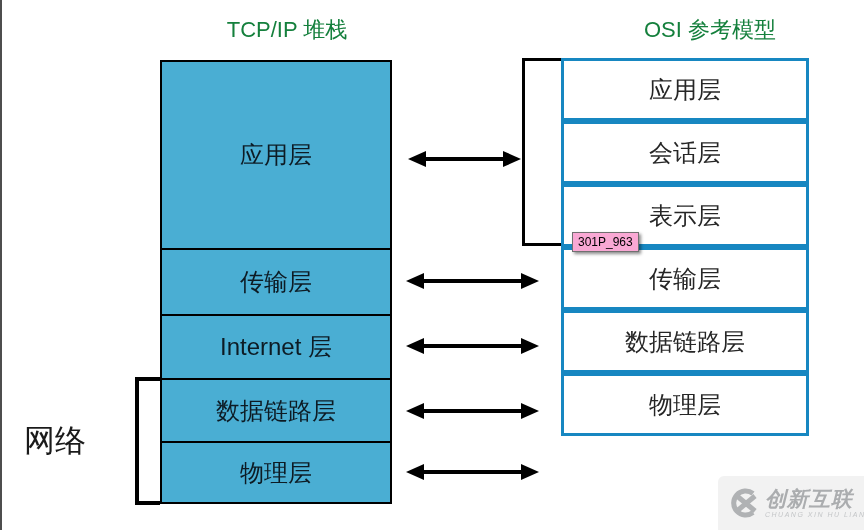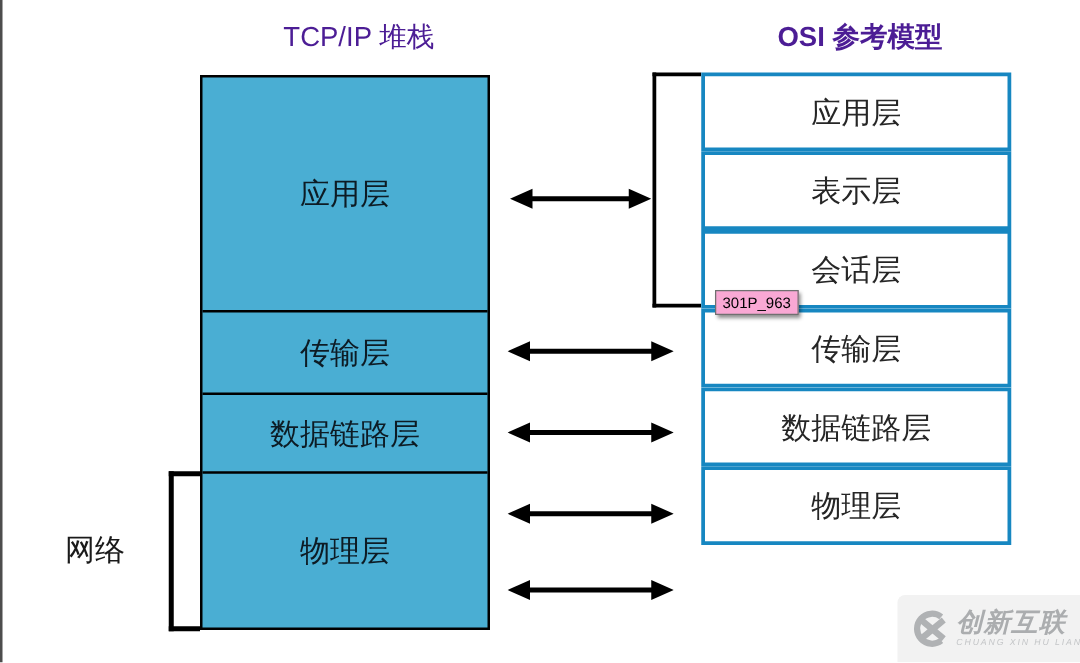--- a/index.html
+++ b/index.html
@@ -11,24 +11,24 @@
     box-sizing:border-box;
     overflow:hidden;
     font-family:"Liberation Sans",sans-serif;
     color:#1a1a1a;
   }
   .title{
     position:absolute;
     text-align:center;
     font-size:22px;
     line-height:28px;
-    color:#4c1d95;
+    color:#15803d;
   }
   .tcp-title{left:160px;top:16px;width:250px;}
-  .osi-title{left:561px;top:16px;width:250px;font-weight:bold;}
+  .osi-title{left:583px;top:16px;width:250px;}
 
   
   .tcp-box{
     position:absolute;left:158px;top:60px;width:232px;height:444px;
     background:#4AAED3;border:2px solid #000000;box-sizing:border-box;
     display:flex;flex-direction:column;
   }
   .tcp-row{
     display:flex;align-items:center;justify-content:center;
     font-size:24px;color:#0d1b24;box-sizing:border-box;
@@ -50,21 +50,21 @@
   }
   .osi-row + .osi-row{margin-top:0;}
 
   
   .bracket{position:absolute;box-sizing:border-box;border:3px solid #000000;border-right:none;background:transparent;}
   .bracket-osi-top{left:520px;top:58px;width:39px;height:188px;}
   .bracket-net-access{left:133px;top:377px;width:25px;height:128px;border-width:4px;}
 
   .net-label{
     position:absolute;left:22px;top:428px;width:76px;
-    text-align:right;font-size:24px;line-height:26px;color:#1a1a1a;
+    text-align:left;font-size:31px;line-height:26px;color:#1a1a1a;
   }
 
   .arrow{position:absolute;}
 
   
   .tooltip{
     position:absolute;left:570px;top:232px;
     background:#f9a8d4;border:1px solid #707070;
     box-shadow:2px 2px 3px rgba(0,0,0,0.45);
     font-size:12px;line-height:14px;color:#000000;
@@ -86,35 +86,36 @@
 <body>
 
 <div class="canvas">
 
   <div class="title tcp-title">TCP/IP 堆栈</div>
   <div class="title osi-title">OSI 参考模型</div>
 
   <div class="tcp-box">
     <div class="tcp-row tcp-r1">应用层</div>
     <div class="tcp-row tcp-r2">传输层</div>
+    <div class="tcp-row tcp-r3">Internet 层</div>
     <div class="tcp-row tcp-r4">数据链路层</div>
     <div class="tcp-row tcp-r5">物理层</div>
   </div>
 
   <div class="bracket bracket-osi-top"></div>
 
   <div class="bracket bracket-net-access"></div>
   <div class="net-label">
     <div>网络</div>
   </div>
 
   <div class="osi-box">
     <div class="osi-row">应用层</div>
+    <div class="osi-row">会话层</div>
     <div class="osi-row">表示层</div>
-    <div class="osi-row">会话层</div>
     <div class="osi-row">传输层</div>
     <div class="osi-row">数据链路层</div>
     <div class="osi-row">物理层</div>
   </div>
 
   <svg class="arrow" style="left:406px;top:148px;" width="113" height="22">
     <line x1="15" y1="11" x2="98" y2="11" stroke="#000" stroke-width="4"></line>
     <polygon points="0,11 18,3 18,19" fill="#000"></polygon>
     <polygon points="113,11 95,3 95,19" fill="#000"></polygon>
   </svg>

